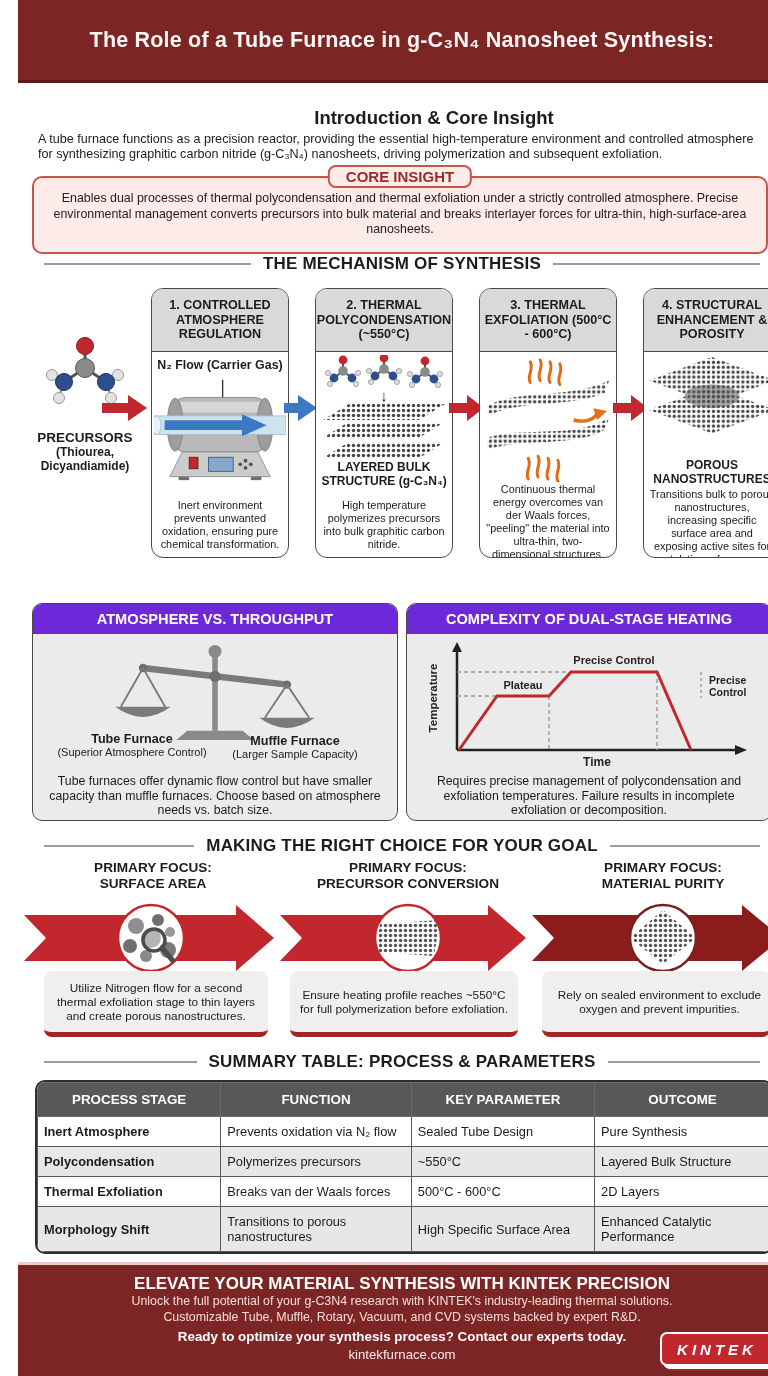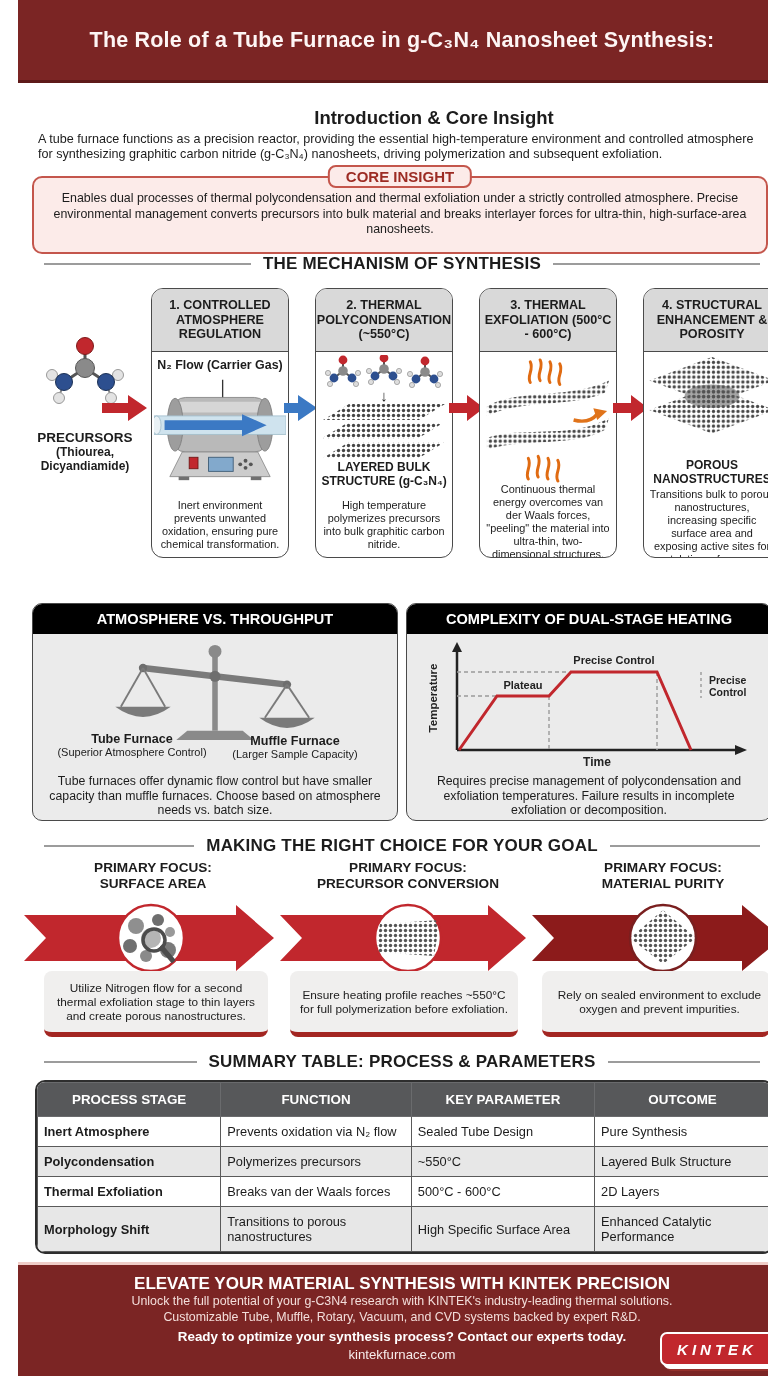--- a/index.html
+++ b/index.html
@@ -33,21 +33,21 @@
   .mech-label{font-weight:bold;font-size:12px;line-height:13.5px;text-align:center;margin:2px 0;}
   .flow-label{font-weight:bold;font-size:12.4px;margin-top:3px;}
   .prec-wrap{position:absolute;top:330px;left:6px;width:122px;text-align:center;}
   .prec-label{font-weight:bold;font-size:13.5px;margin-top:4px;}
   .prec-sub{font-weight:bold;font-size:12px;line-height:14px;}
   .gap-arrow{position:absolute;}
   .dn-arrow{font-size:15px;font-weight:bold;line-height:14px;}
   
   .panel{position:absolute;top:603px;width:366px;height:218px;background:#ebebeb;border:1.6px solid #4a4a4a;
          border-radius:10px;box-sizing:border-box;overflow:hidden;}
-  .panel-head{background:#000000;color:#fff;text-align:center;font-weight:bold;font-size:14.6px;padding:7px 4px;}
+  .panel-head{background:#6d28d9;color:#fff;text-align:center;font-weight:bold;font-size:14.6px;padding:7px 4px;}
   .panel-desc{position:absolute;left:8px;right:8px;text-align:center;font-size:12.3px;line-height:14.6px;}
   .scale-lab{position:absolute;text-align:center;}
   .scale-lab .b{font-weight:bold;font-size:12.6px;}
   .scale-lab .s{font-size:11px;line-height:12.5px;}
   
   .choice-title{position:absolute;top:860px;text-align:center;font-weight:bold;font-size:13.6px;line-height:16px;}
   .choice-card{position:absolute;top:971px;height:66px;background:#f0efee;border-radius:8px;
                border-bottom:5px solid #a32622;box-sizing:border-box;display:flex;align-items:center;justify-content:center;
                font-size:11.8px;line-height:14px;text-align:center;padding:2px 8px;}
   

